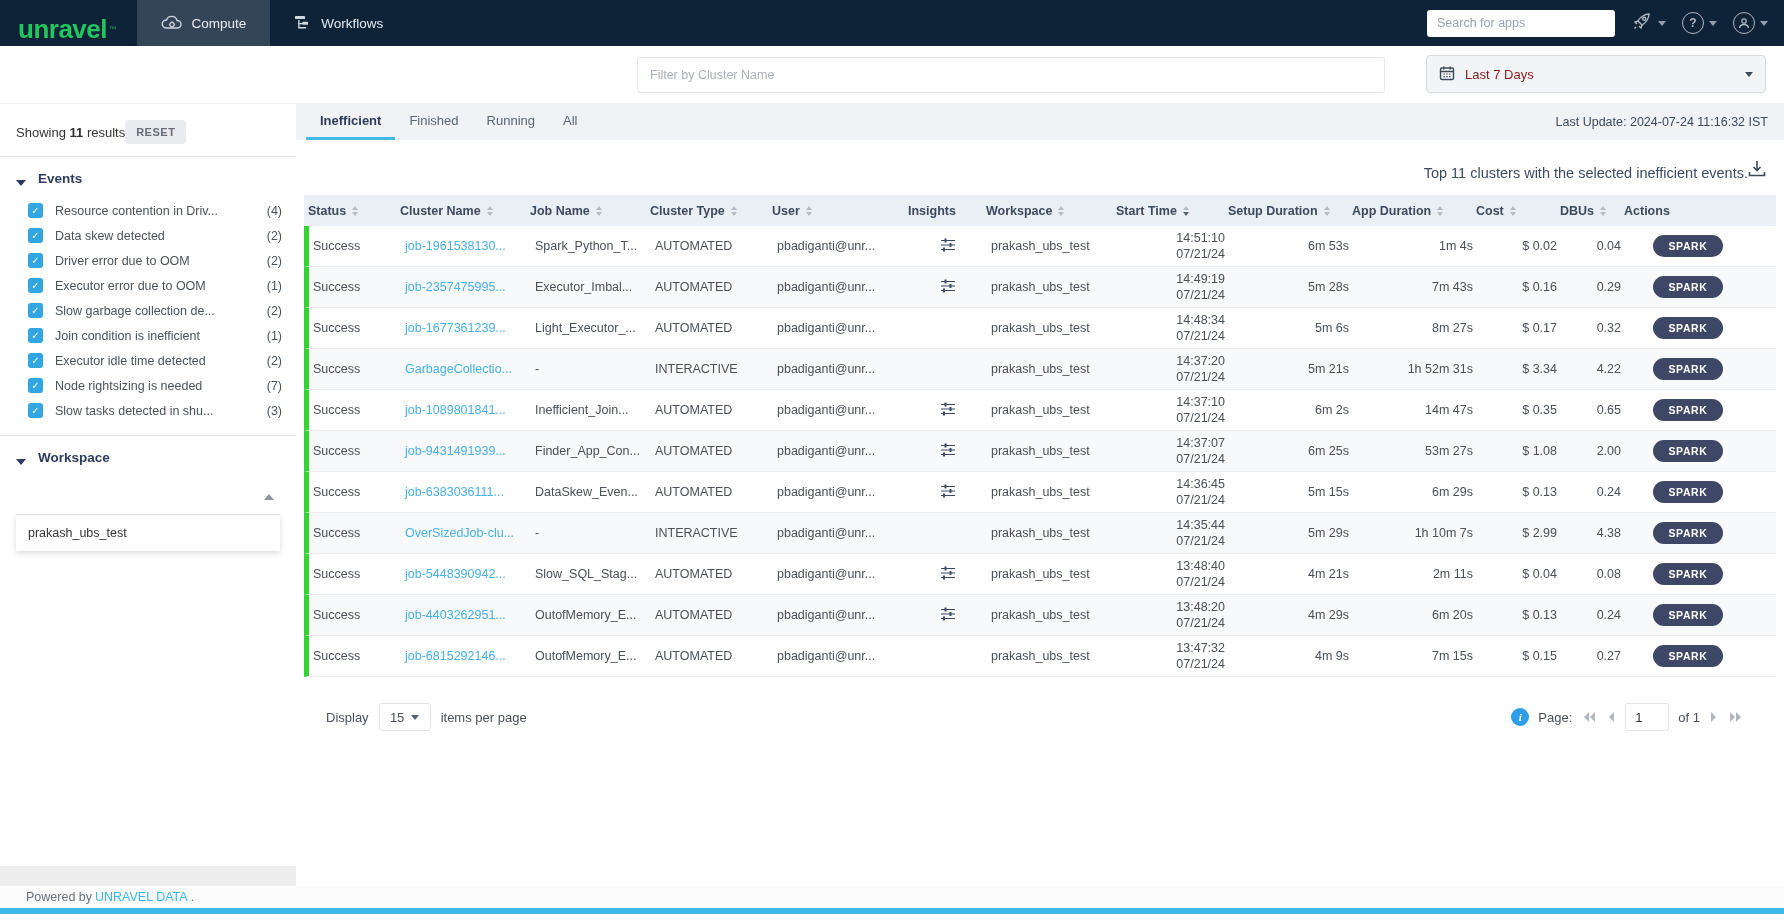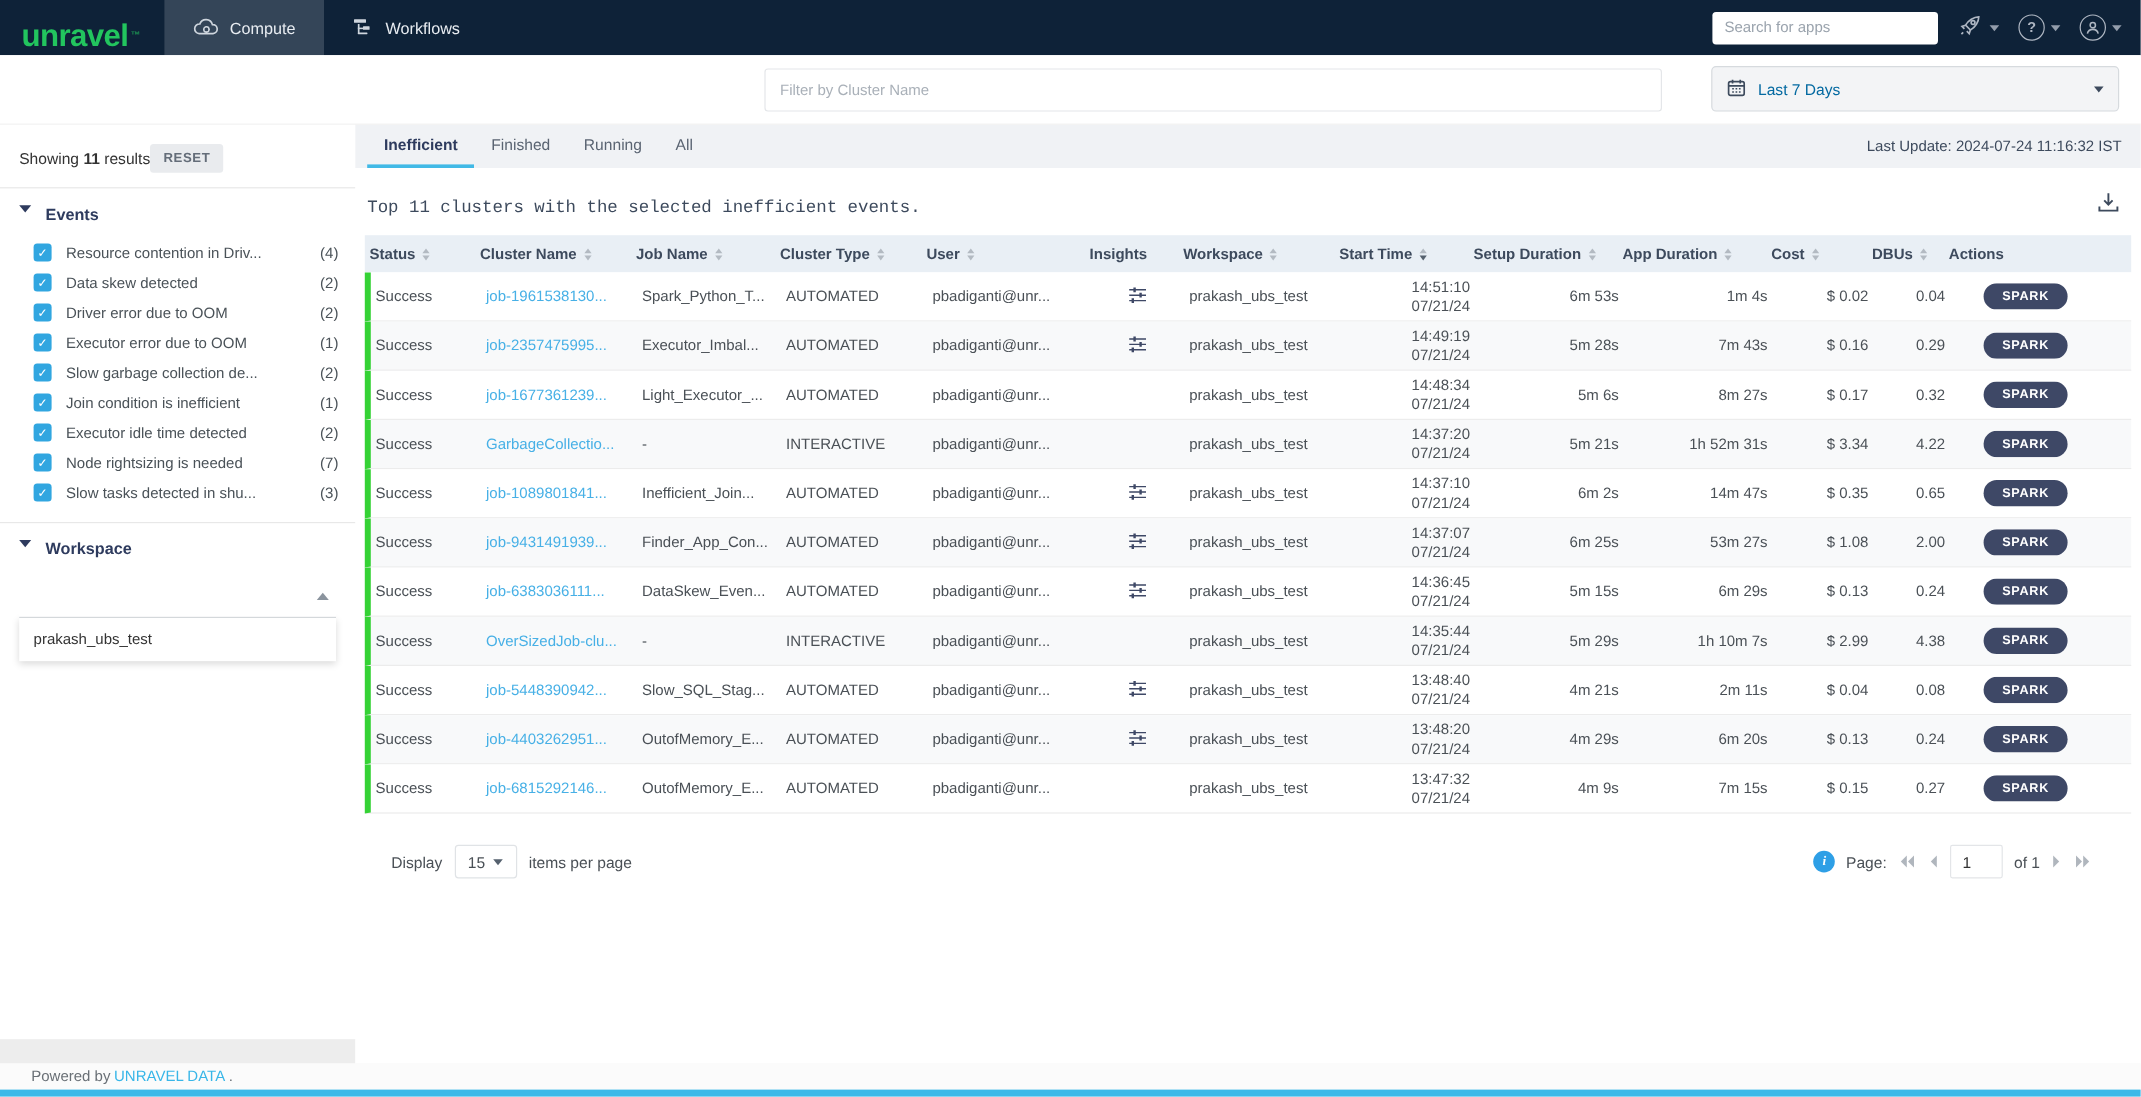--- a/index.html
+++ b/index.html
@@ -16,54 +16,54 @@
   .nav-search { width:188px; height:27px; border:none; border-radius:3px; background:#fff; font-size:12.5px; padding:0 10px; color:#333; outline:none; }
   .nav-search::placeholder { color:#9aa3ad; }
   .icon-drop { display:flex; align-items:center; gap:5px; cursor:pointer; }
   .chev { width:0; height:0; border-left:4px solid transparent; border-right:4px solid transparent; border-top:5px solid #939dab; }
   .circle-ic { width:22px; height:22px; border:1.5px solid #aeb6c2; border-radius:50%; display:flex; align-items:center; justify-content:center; color:#aeb6c2; font-size:12px; font-weight:700; }
 
   
   .filterbar { height:58px; position:relative; background:#fff; border-bottom:1px solid #f0f0f0; }
   .cluster-filter { position:absolute; left:637px; top:11px; width:748px; height:36px; border:1px solid #e4e6e9; border-radius:3px; font-size:12.5px; padding:0 12px; color:#333; outline:none; }
   .cluster-filter::placeholder { color:#a9b0b8; }
-  .daterange { position:absolute; right:18px; top:9px; width:340px; height:38px; background:#f3f4f6; border:1px solid #d6dade; border-radius:4px; display:flex; align-items:center; padding:0 12px; gap:10px; color:#0369a1; font-size:13px; cursor:pointer; }
+  .daterange { position:absolute; right:18px; top:9px; width:340px; height:38px; background:#f3f4f6; border:1px solid #d6dade; border-radius:4px; display:flex; align-items:center; padding:0 12px; gap:10px; color:#7f1d1d; font-size:13px; cursor:pointer; }
   .daterange .chev { margin-left:auto; border-top-color:#3d4a5d; }
 
   
   .content { display:flex; height:782px; }
   .sidebar { width:296px; flex:none; background:#fff; position:relative; }
   .main { flex:1; min-width:0; }
 
   
   .showing-row { display:flex; align-items:center; justify-content:flex-start; padding:16px 16px 12px 16px; font-size:13px; color:#333; }
   .reset-btn { background:#e9ebee; border:none; border-radius:3px; color:#646d79; font-size:11px; font-weight:700; letter-spacing:.5px; padding:6px 11px; cursor:pointer; }
   .side-div { border-top:1px solid #e8e8e8; margin:0 0; }
-  .sec-head { display:flex; align-items:flex-start; gap:12px; padding:14px 16px 10px 16px; cursor:pointer; }
+  .sec-head { display:flex; align-items:flex-end; gap:12px; padding:14px 16px 10px 16px; cursor:pointer; }
   .sec-head .sec-chev { width:0; height:0; border-left:5px solid transparent; border-right:5px solid transparent; border-top:6px solid #2e3b5e; }
   .sec-title { font-size:13.5px; font-weight:700; color:#2e3b5e; }
   .evt-list { padding:2px 14px 12px 14px; }
   .evt-item { display:flex; align-items:center; gap:12px; padding:5px 0 5px 14px; font-size:12.5px; color:#4a5258; }
   .cbx { width:15px; height:15px; flex:none; background:#31a6e0; border-radius:3px; color:#fff; font-size:10px; display:flex; align-items:center; justify-content:center; cursor:pointer; }
   .evt-label { flex:1; }
   .evt-count { color:#4a5258; }
   .ws-select { margin:4px 16px 0 16px; height:36px; border-bottom:1px solid #d4d8db; position:relative; cursor:pointer; background:#fff; }
   .ws-caret { position:absolute; right:6px; top:15px; width:0; height:0; border-left:5px solid transparent; border-right:5px solid transparent; border-bottom:6px solid #8b949e; }
   .ws-option { margin:0 16px; background:#fff; box-shadow:0 2px 6px rgba(0,0,0,.15); padding:11px 12px; font-size:12.5px; color:#333; cursor:pointer; }
   .sidebar-cap { position:absolute; bottom:0; left:0; width:100%; height:20px; background:#ededed; }
 
   
   .tabbar { height:36px; background:#f0f2f5; display:flex; align-items:center; padding:0 16px 0 10px; }
   .tabs { display:flex; align-items:flex-end; height:100%; }
   .tab { padding:0 14px; height:100%; display:flex; align-items:center; font-size:13px; color:#5a6472; cursor:pointer; border-bottom:3px solid transparent; }
   .tab.tab-active { color:#2e3b5e; font-weight:700; border-bottom-color:#41b9e6; }
   .last-update { margin-left:auto; font-size:12.5px; color:#3d4a5d; }
 
   
-  .title-row { display:flex; align-items:flex-end; justify-content:space-between; padding:20px 18px 14px 10px;font-family:Liberation Mono, monospace; }
+  .title-row { display:flex; align-items:flex-end; justify-content:flex-end; padding:20px 18px 14px 10px; }
   .page-title { font-size:14.5px; color:#3d4a5d; }
   .dl-btn { cursor:pointer; }
 
   
   .grid-cols { display:grid; grid-template-columns:92px 130px 120px 122px 136px 78px 130px 112px 124px 124px 84px 64px 126px 1fr; align-items:center; }
   .thead { background:#e9eff5; height:31px; margin:0 8px 0 8px; font-size:12.5px; font-weight:700; color:#3d4a5d; }
   .th { display:flex; align-items:center; gap:6px; padding:0 4px; white-space:nowrap; }
   .sort-ic { display:inline-flex; flex-direction:column; gap:2px; }
   .sort-ic i { display:block; width:0; height:0; border-left:3.5px solid transparent; border-right:3.5px solid transparent; }
   .sort-ic .up { border-bottom:4px solid #b3bac2; }

